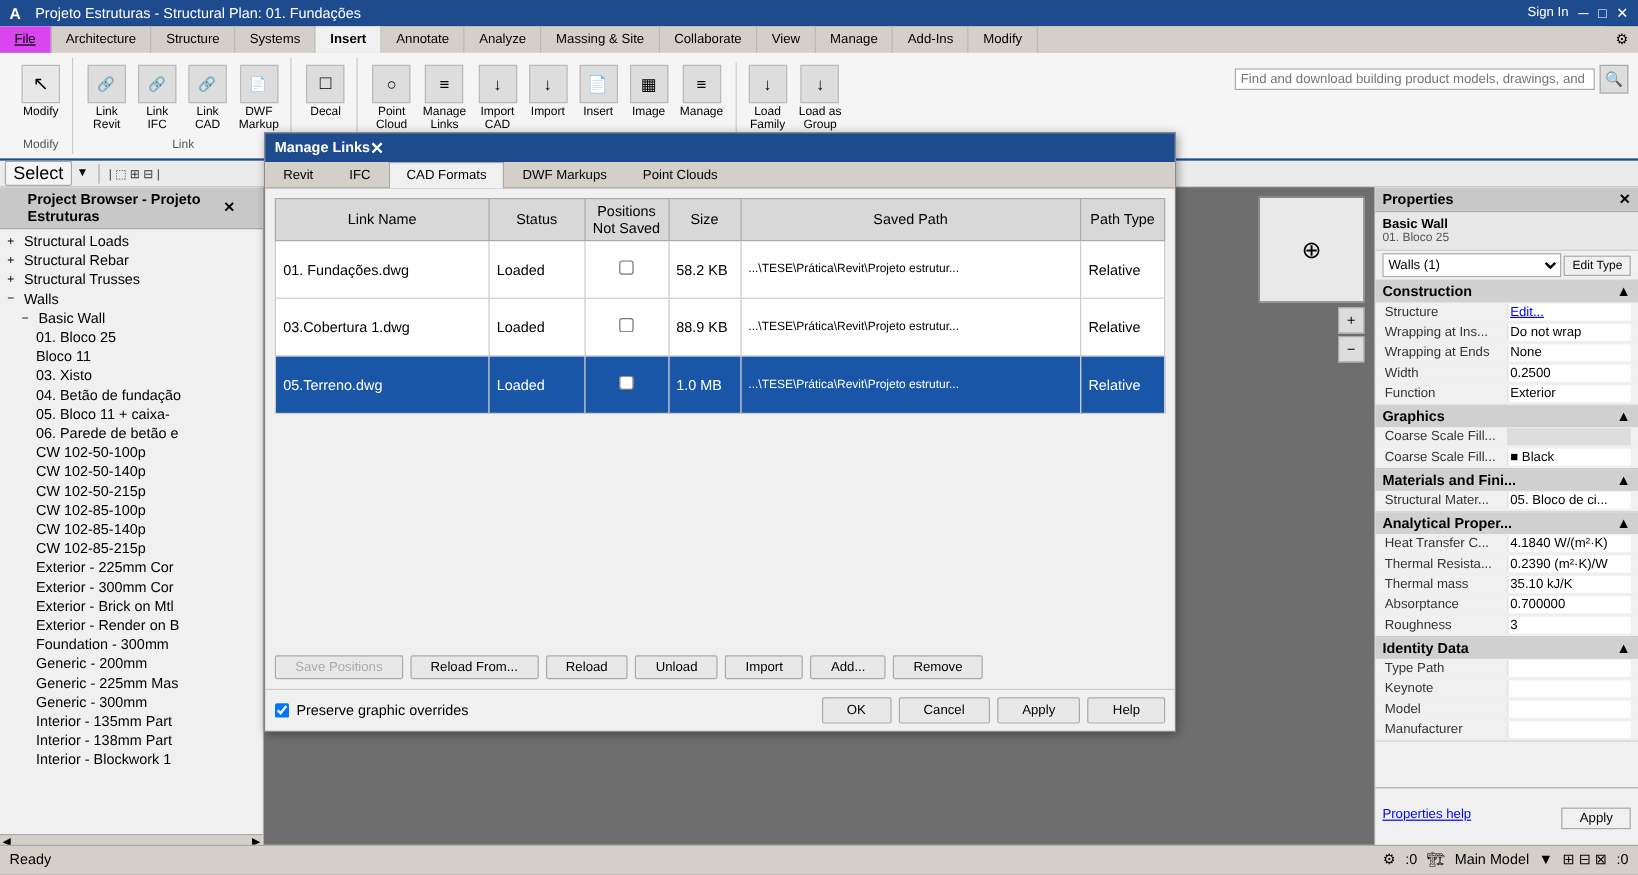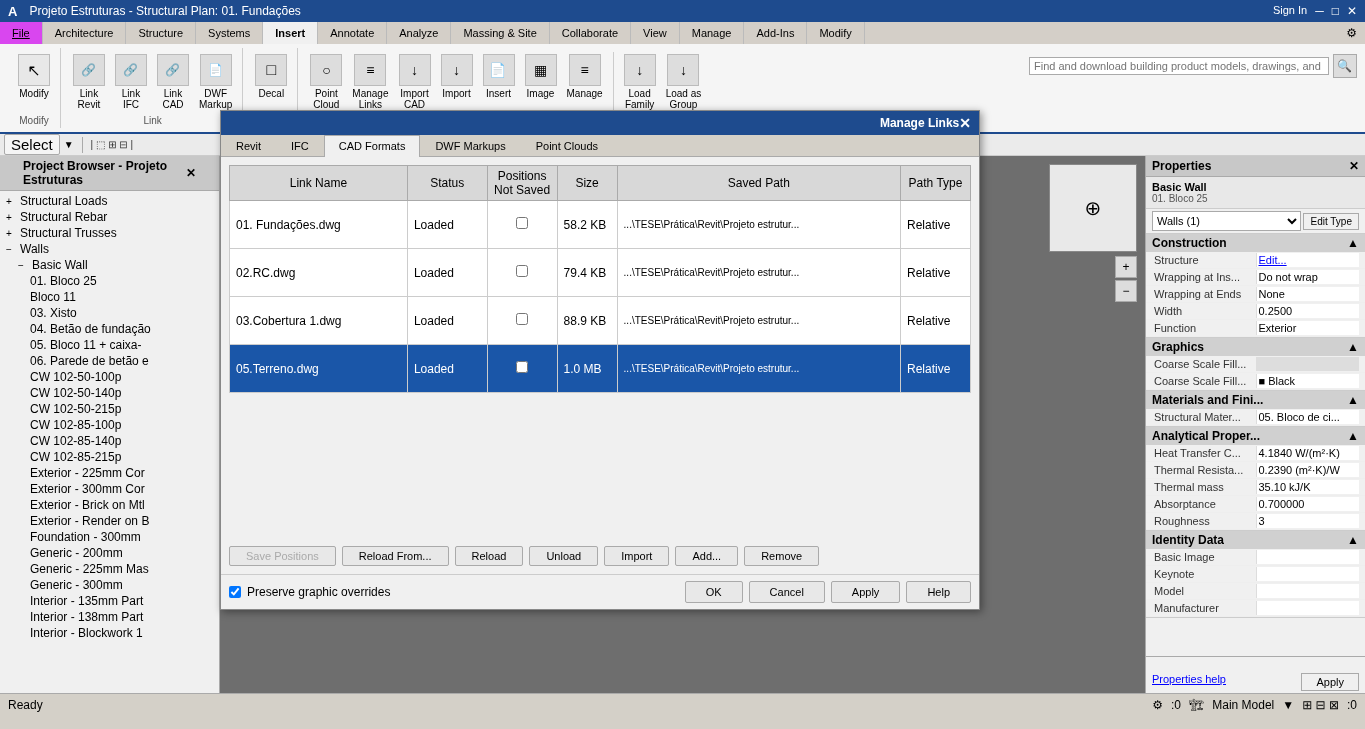--- a/index.html
+++ b/index.html
@@ -53,23 +53,23 @@
     .props-section { border-bottom: 1px solid #ccc; }
     .props-section-header { background: #d0d0d0; padding: 2px 6px; font-size: 11px; font-weight: bold; display: flex; justify-content: space-between; cursor: pointer; }
     .props-row { display: flex; padding: 1px 6px; border-bottom: 1px solid #eee; }
     .props-label { width: 50%; font-size: 11px; color: #333; padding: 1px 2px; overflow: hidden; text-overflow: ellipsis; white-space: nowrap; }
     .props-value { width: 50%; font-size: 11px; padding: 1px 2px; background: white; border-left: 1px solid #ddd; overflow: hidden; text-overflow: ellipsis; white-space: nowrap; }
     .props-footer { margin-top: auto; padding: 16px 6px; border-top: 1px solid #aaa; display: flex; justify-content: space-between; }
     .props-link { color: blue; text-decoration: underline; font-size: 11px; cursor: pointer; }
     .props-apply-btn { padding: 2px 14px; border: 1px solid #aaa; background: #f0f0f0; cursor: pointer; font-size: 11px; }
 
     
-    .status-bar { height: 22px; background: #d4d0c8; border-top: 1px solid #aaa; display: flex; align-items: center; padding: 0 8px; gap: 8px; font-size: 11px; position: absolute; bottom: 14px; left: 0; right: 0; }
+    .status-bar { height: 22px; background: #d4d0c8; border-top: 1px solid #aaa; display: flex; align-items: center; padding: 0 8px; gap: 8px; font-size: 11px; position: absolute; bottom: 3px; left: 0; right: 0; }
     .modal { background: #f0f0f0; border: 1px solid #888; box-shadow: 2px 2px 8px rgba(0,0,0,0.4); width: 760px; min-height: 500px; display: flex; flex-direction: column; position: absolute; top: 110px; left: 220px; }
-    .modal-titlebar { background: #1e4b8e; color: white; padding: 4px 8px; display: flex; justify-content: flex-end; align-items: center; font-size: 12px; font-weight: bold; }
+    .modal-titlebar { background: #1e4b8e; color: white; padding: 4px 8px; display: flex; justify-content: flex-start; align-items: center; font-size: 12px; font-weight: bold; }
     .modal-close { cursor: pointer; color: white; font-size: 14px; }
     .modal-tabs { display: flex; background: #d4d0c8; border-bottom: 1px solid #aaa; }
     .modal-tab { padding: 4px 14px; font-size: 11px; cursor: pointer; border: 1px solid transparent; border-bottom: none; }
     .modal-tab.active { background: #f0f0f0; border: 1px solid #aaa; border-bottom: none; margin-bottom: -1px; }
     .modal-body { flex: 1; padding: 8px; }
 
     
     .link-table { width: 100%; border-collapse: collapse; font-size: 11px; }
     .link-table th { background: #d8d8d8; border: 1px solid #aaa; padding: 3px 6px; text-align: center; font-weight: normal; }
     .link-table td { border: 1px solid #ccc; padding: 16px 6px; background: white; }
@@ -433,21 +433,21 @@
         <span class="props-value">3</span>
       </div>
     </div>
 
     <div class="props-section">
       <div class="props-section-header">
         <span>Identity Data</span>
         <span>▲</span>
       </div>
       <div class="props-row">
-        <span class="props-label">Basic Image</span>
+        <span class="props-label">Type Path</span>
         <span class="props-value"></span>
       </div>
       <div class="props-row">
         <span class="props-label">Keynote</span>
         <span class="props-value"></span>
       </div>
       <div class="props-row">
         <span class="props-label">Model</span>
         <span class="props-value"></span>
       </div>
@@ -503,28 +503,20 @@
       <tbody>
         <tr>
           <td>01. Fundações.dwg</td>
           <td>Loaded</td>
           <td class="checkbox-col"><input type="checkbox" style=""></td>
           <td>58.2 KB</td>
           <td style="font-size:10px;">...\TESE\Prática\Revit\Projeto estrutur...</td>
           <td>Relative</td>
         </tr>
         <tr>
-          <td>02.RC.dwg</td>
-          <td>Loaded</td>
-          <td class="checkbox-col"><input type="checkbox" style=""></td>
-          <td>79.4 KB</td>
-          <td style="font-size:10px;">...\TESE\Prática\Revit\Projeto estrutur...</td>
-          <td>Relative</td>
-        </tr>
-        <tr>
           <td>03.Cobertura 1.dwg</td>
           <td>Loaded</td>
           <td class="checkbox-col"><input type="checkbox" style=""></td>
           <td>88.9 KB</td>
           <td style="font-size:10px;">...\TESE\Prática\Revit\Projeto estrutur...</td>
           <td>Relative</td>
         </tr>
         <tr class="selected">
           <td>05.Terreno.dwg</td>
           <td>Loaded</td>

